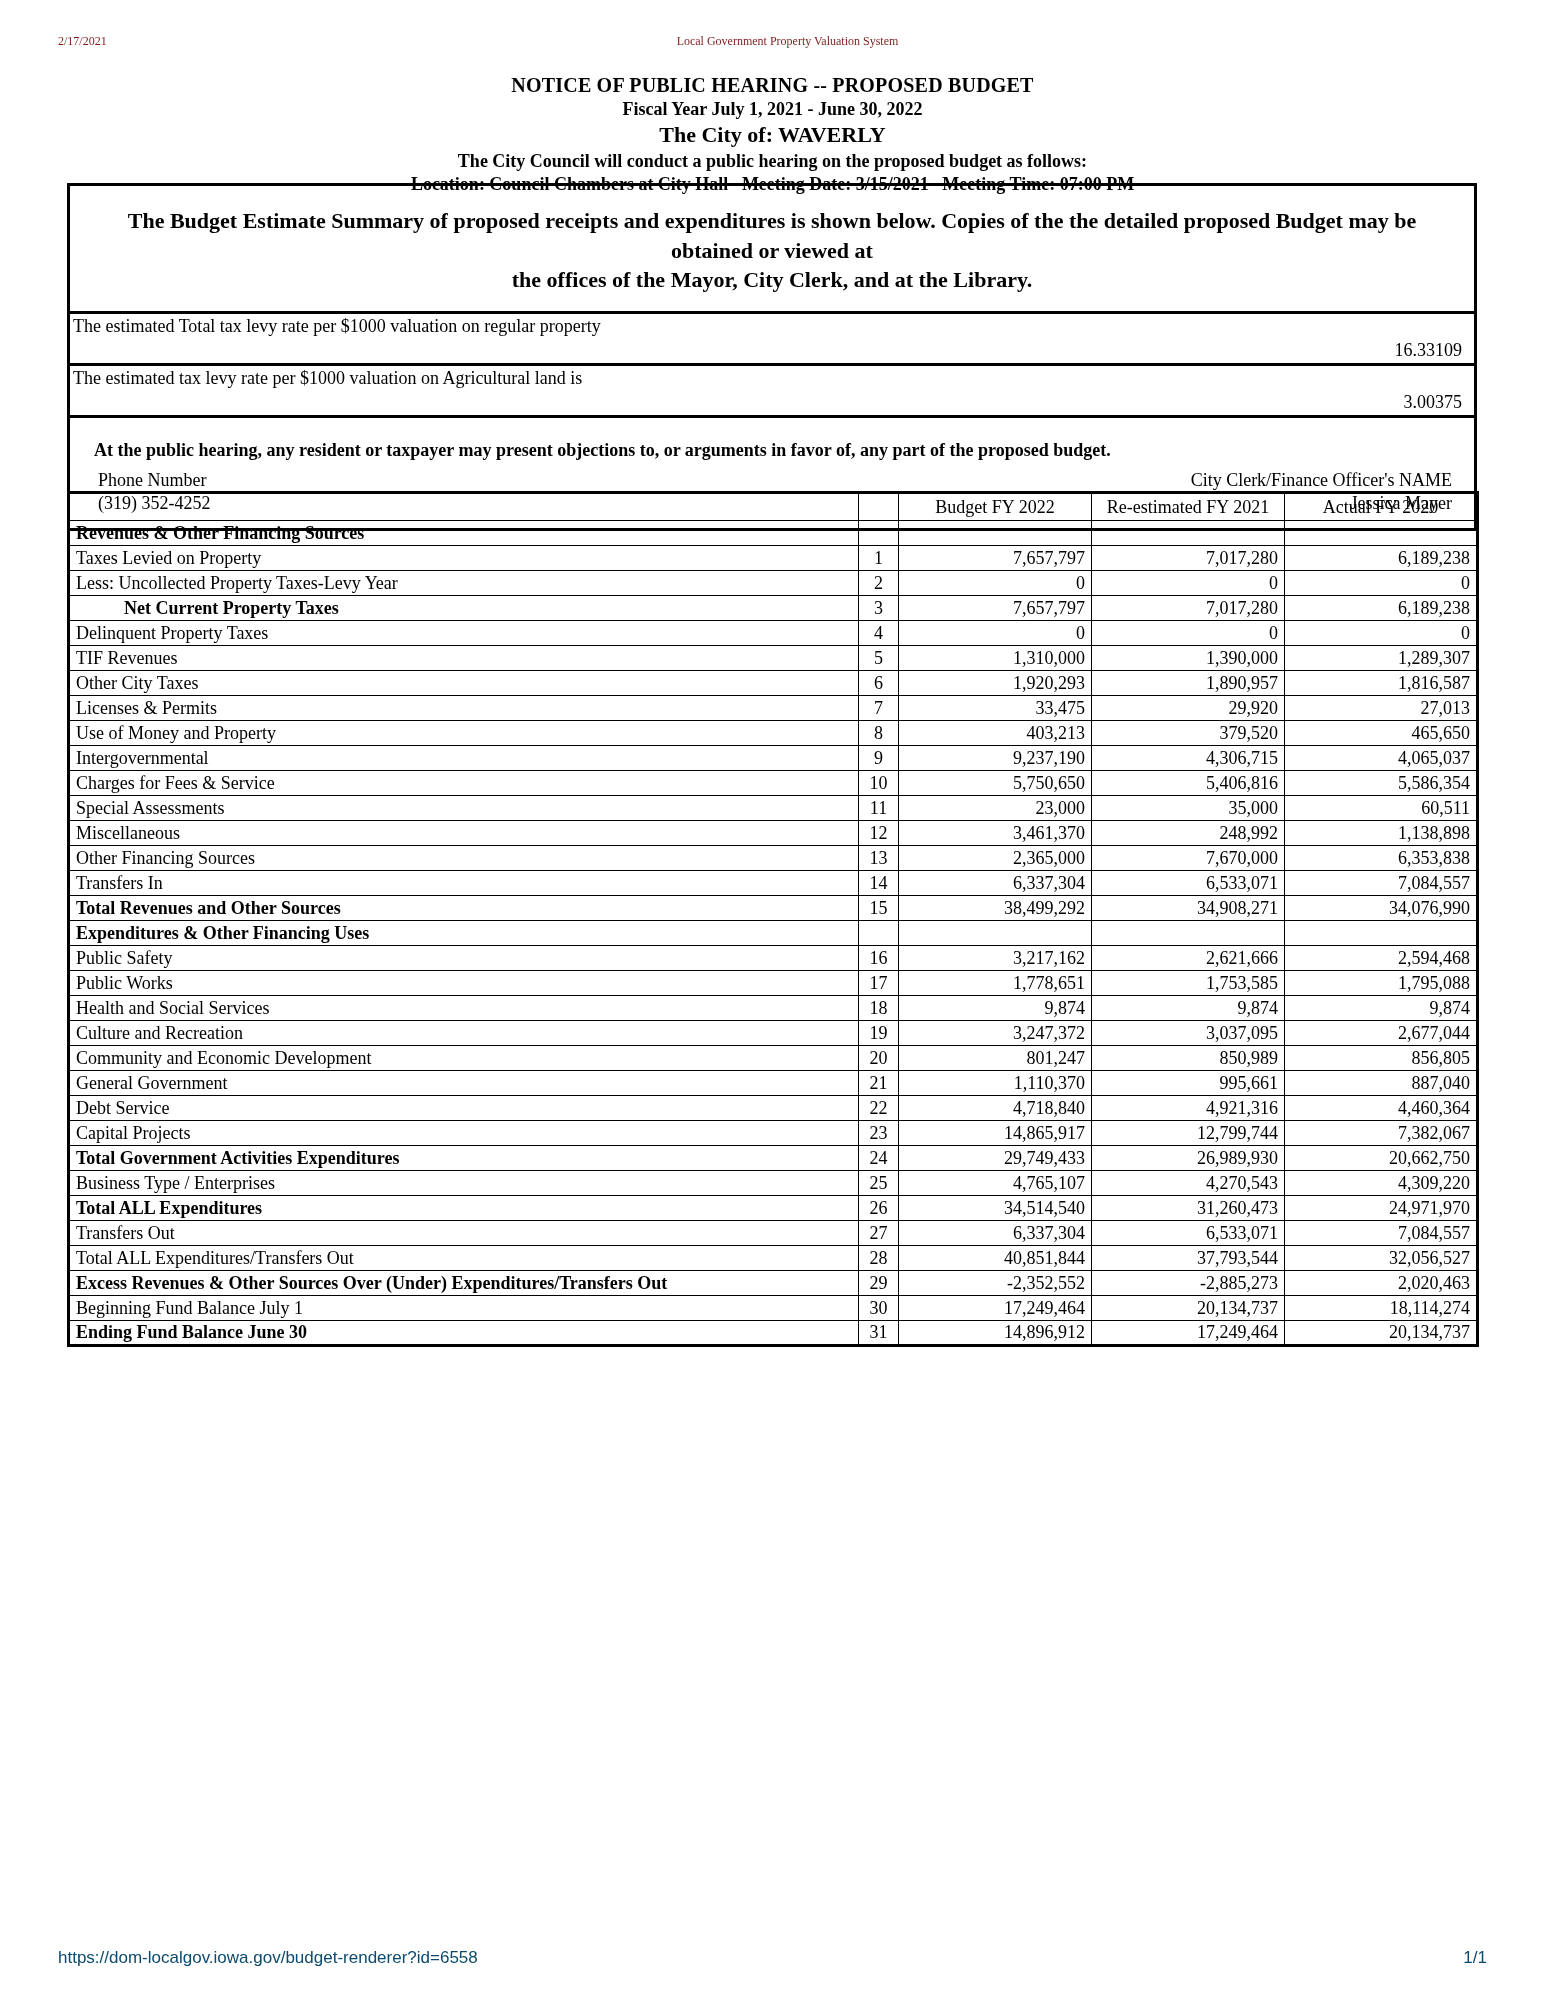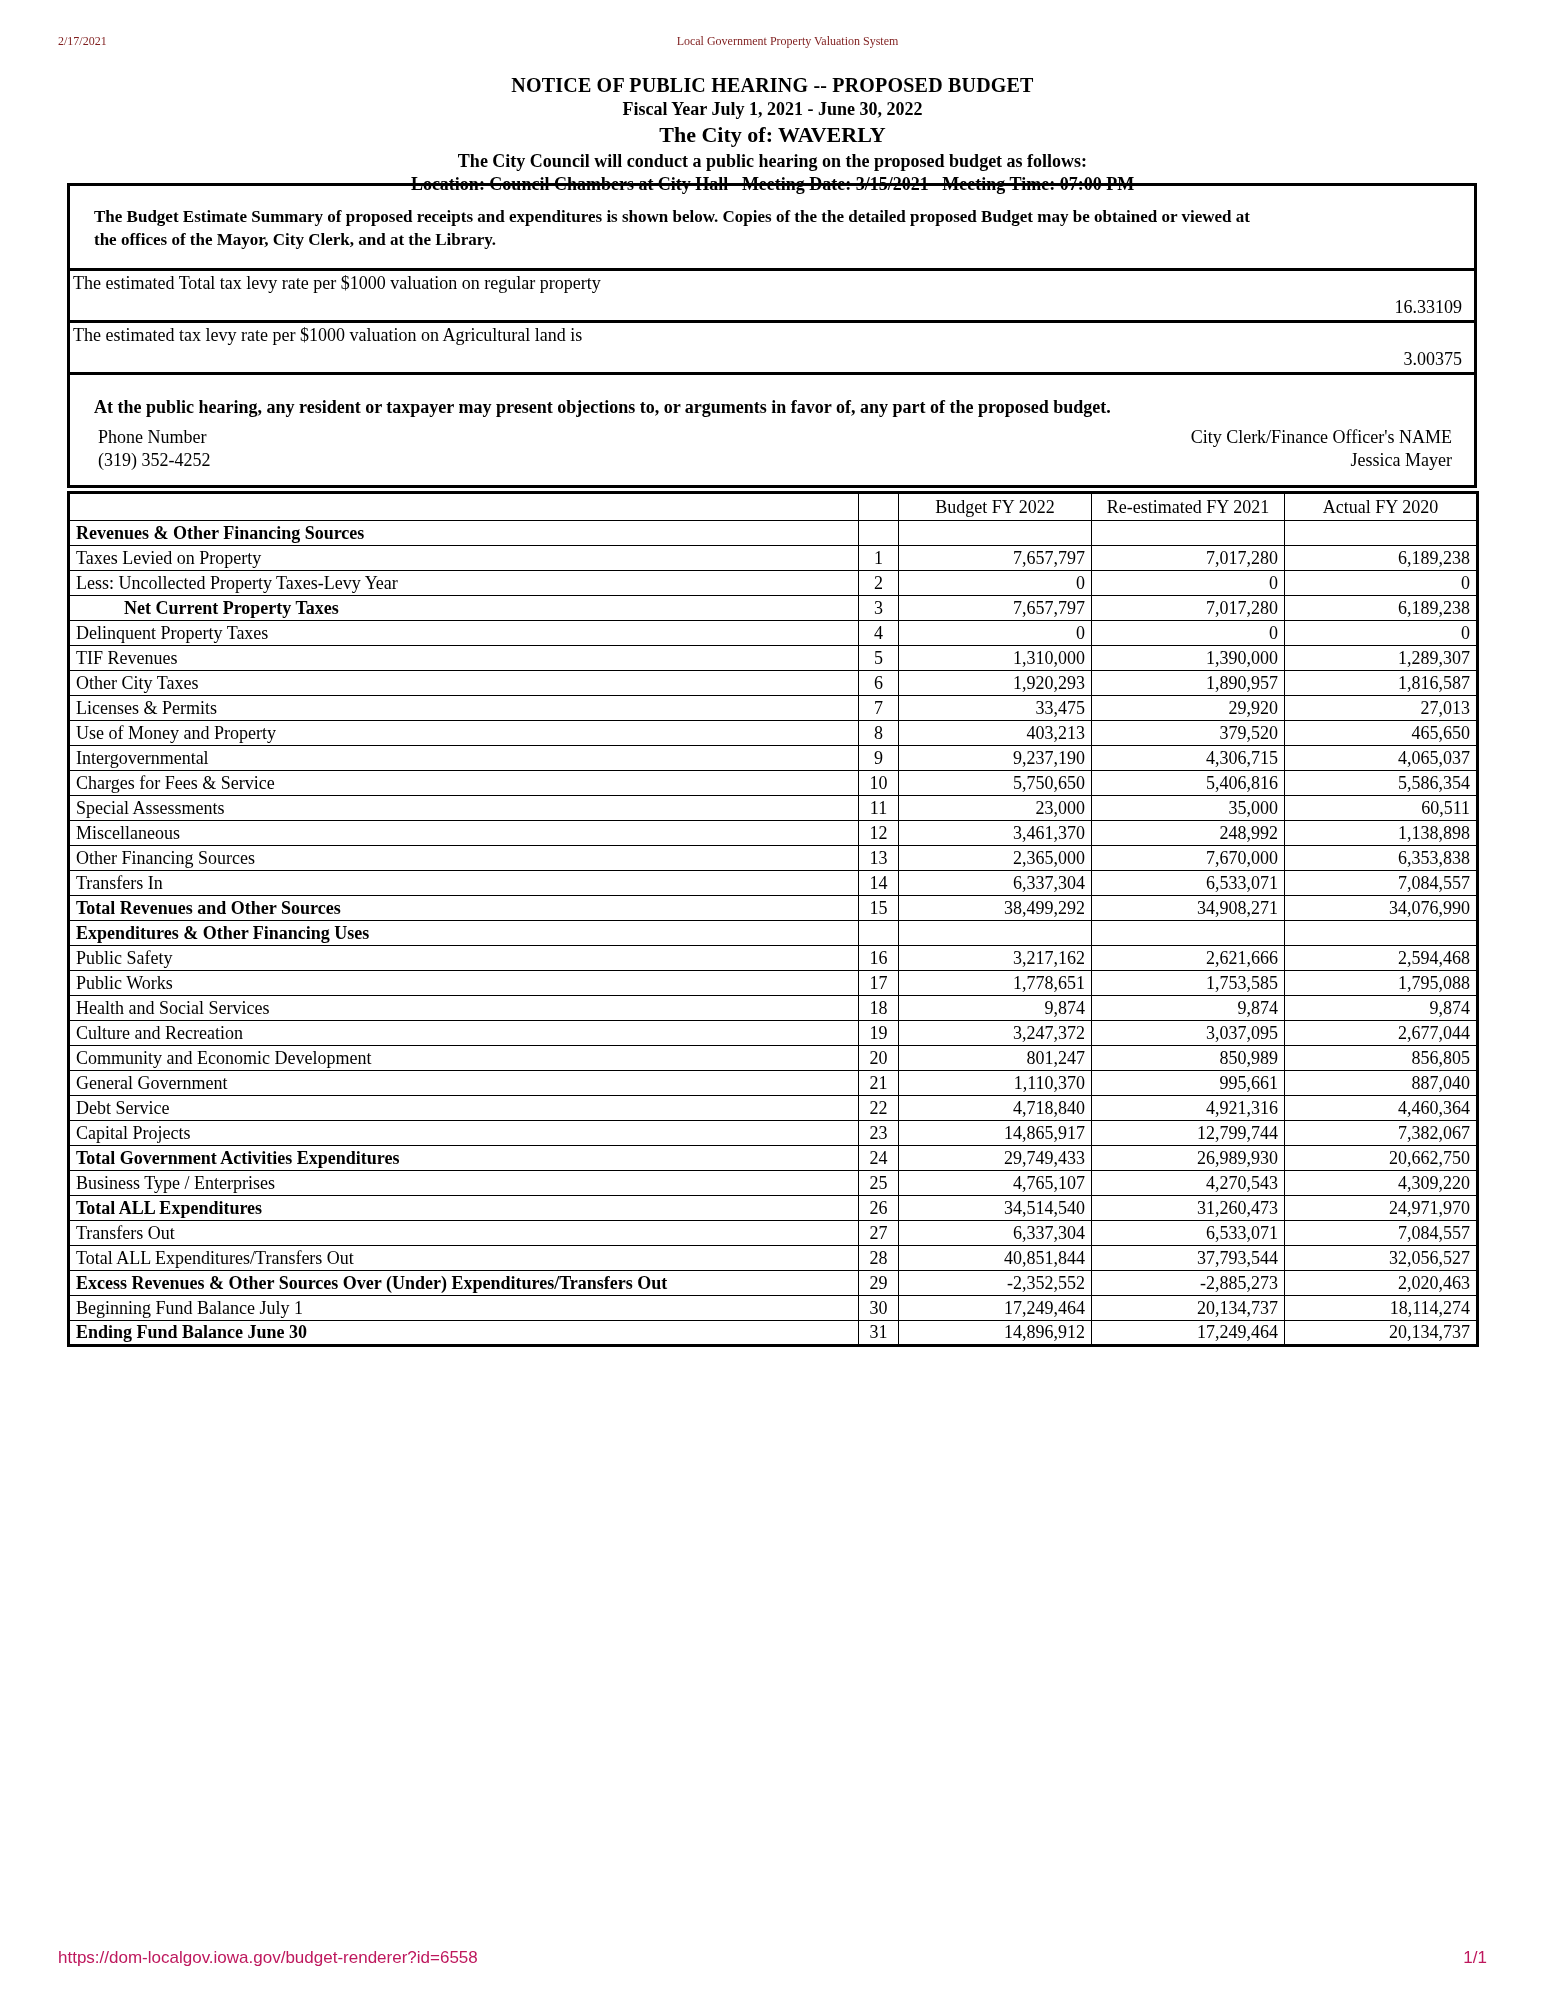--- a/index.html
+++ b/index.html
@@ -51,21 +51,21 @@
 
   
   .print-foot {
     position: absolute;
     bottom: 28px;
     left: 0;
     width: 1545px;
     height: 24px;
     font-family: "Liberation Sans", "DejaVu Sans", sans-serif;
     font-size: 17px;
-    color: #be185d;
+    color: #0c4a6e;
   }
   .print-foot .pf-url {
     position: absolute;
     left: 58px;
     top: 0;
     white-space: nowrap;
   }
   .print-foot .pf-page {
     position: absolute;
     right: 58px;
@@ -101,22 +101,23 @@
     box-sizing: border-box;
   }
 
   .band {
     border-bottom: 3px solid #000;
     box-sizing: border-box;
     position: relative;
   }
 
   .summary-text {
+    text-align: center;
     font-weight: bold;
-    font-size: 17px;
+    font-size: 22px;
     line-height: 1.35;
     padding: 20px 24px 16px 24px;
   }
 
   .levy-row {
     height: 52px;
     position: relative;
     border-bottom: 3px solid #000;
     box-sizing: border-box;
   }

